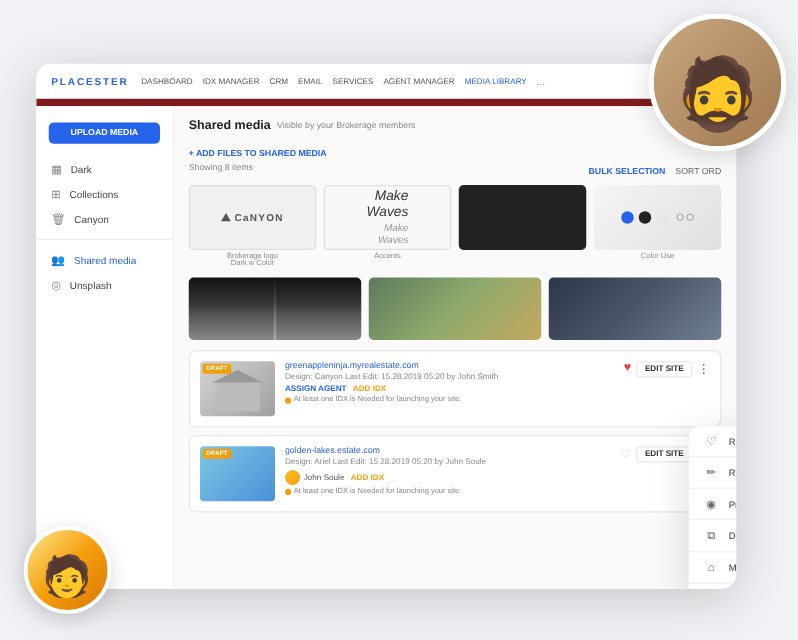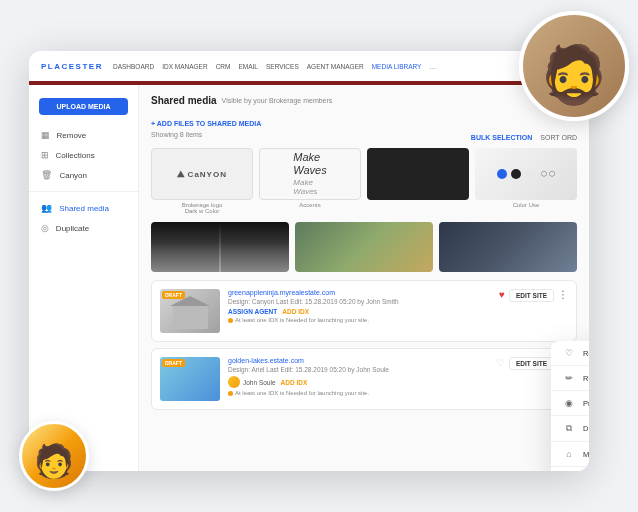--- a/index.html
+++ b/index.html
@@ -30,21 +30,21 @@
       box-shadow: 0 8px 40px rgba(0,0,0,0.18);
       overflow: hidden;
       position: absolute;
       left: 20px;
       top: 40px;
       z-index: 1;
     }
     
     .top-nav {
       background: #fff;
-      border-bottom: 4px solid #7f1d1d;
+      border-bottom: 6px solid #7f1d1d;
       display: flex;
       align-items: center;
       padding: 0 12px;
       height: 34px;
       gap: 10px;
     }
     .logo {
       font-size: 8px;
       font-weight: 800;
       letter-spacing: 1.5px;
@@ -178,21 +178,21 @@
       display: flex;
       flex-direction: column;
       align-items: center;
       justify-content: center;
     }
     .waves-text {
       font-size: 9px;
       font-style: italic;
       color: #444;
       line-height: 1.2;
-      text-align: left;
+      text-align: right;
     }
     .media-item-dark {
       height: 52px;
       background: #222;
       border-radius: 4px;
     }
     .media-item-color {
       height: 52px;
       background: linear-gradient(135deg, #f5f5f5 0%, #e0e0e0 100%);
       border-radius: 4px;
@@ -440,38 +440,38 @@
         <span class="nav-dots">...</span>
       </div>
     </div>
 
     <div class="main-layout">
 
       <div class="sidebar">
         <button class="upload-btn">UPLOAD MEDIA</button>
         <div class="sidebar-item">
           <span class="icon">▦</span>
-          <span>Remove</span>
+          <span>Dark</span>
         </div>
         <div class="sidebar-item">
           <span class="icon">⊞</span>
           <span>Collections</span>
         </div>
         <div class="sidebar-item">
           <span class="icon">🗑</span>
           <span>Canyon</span>
         </div>
         <div class="sidebar-divider"></div>
         <div class="sidebar-item special">
           <span class="icon">👥</span>
           <span>Shared media</span>
         </div>
         <div class="sidebar-item">
           <span class="icon">◎</span>
-          <span>Duplicate</span>
+          <span>Unsplash</span>
         </div>
       </div>
 
       <div class="content-area">
         <div class="content-header">
           <div style="display:flex; align-items:center; gap:5px;">
             <span class="content-title">Shared media</span>
             <span class="content-subtitle">Visible by your Brokerage members</span>
           </div>
         </div>

